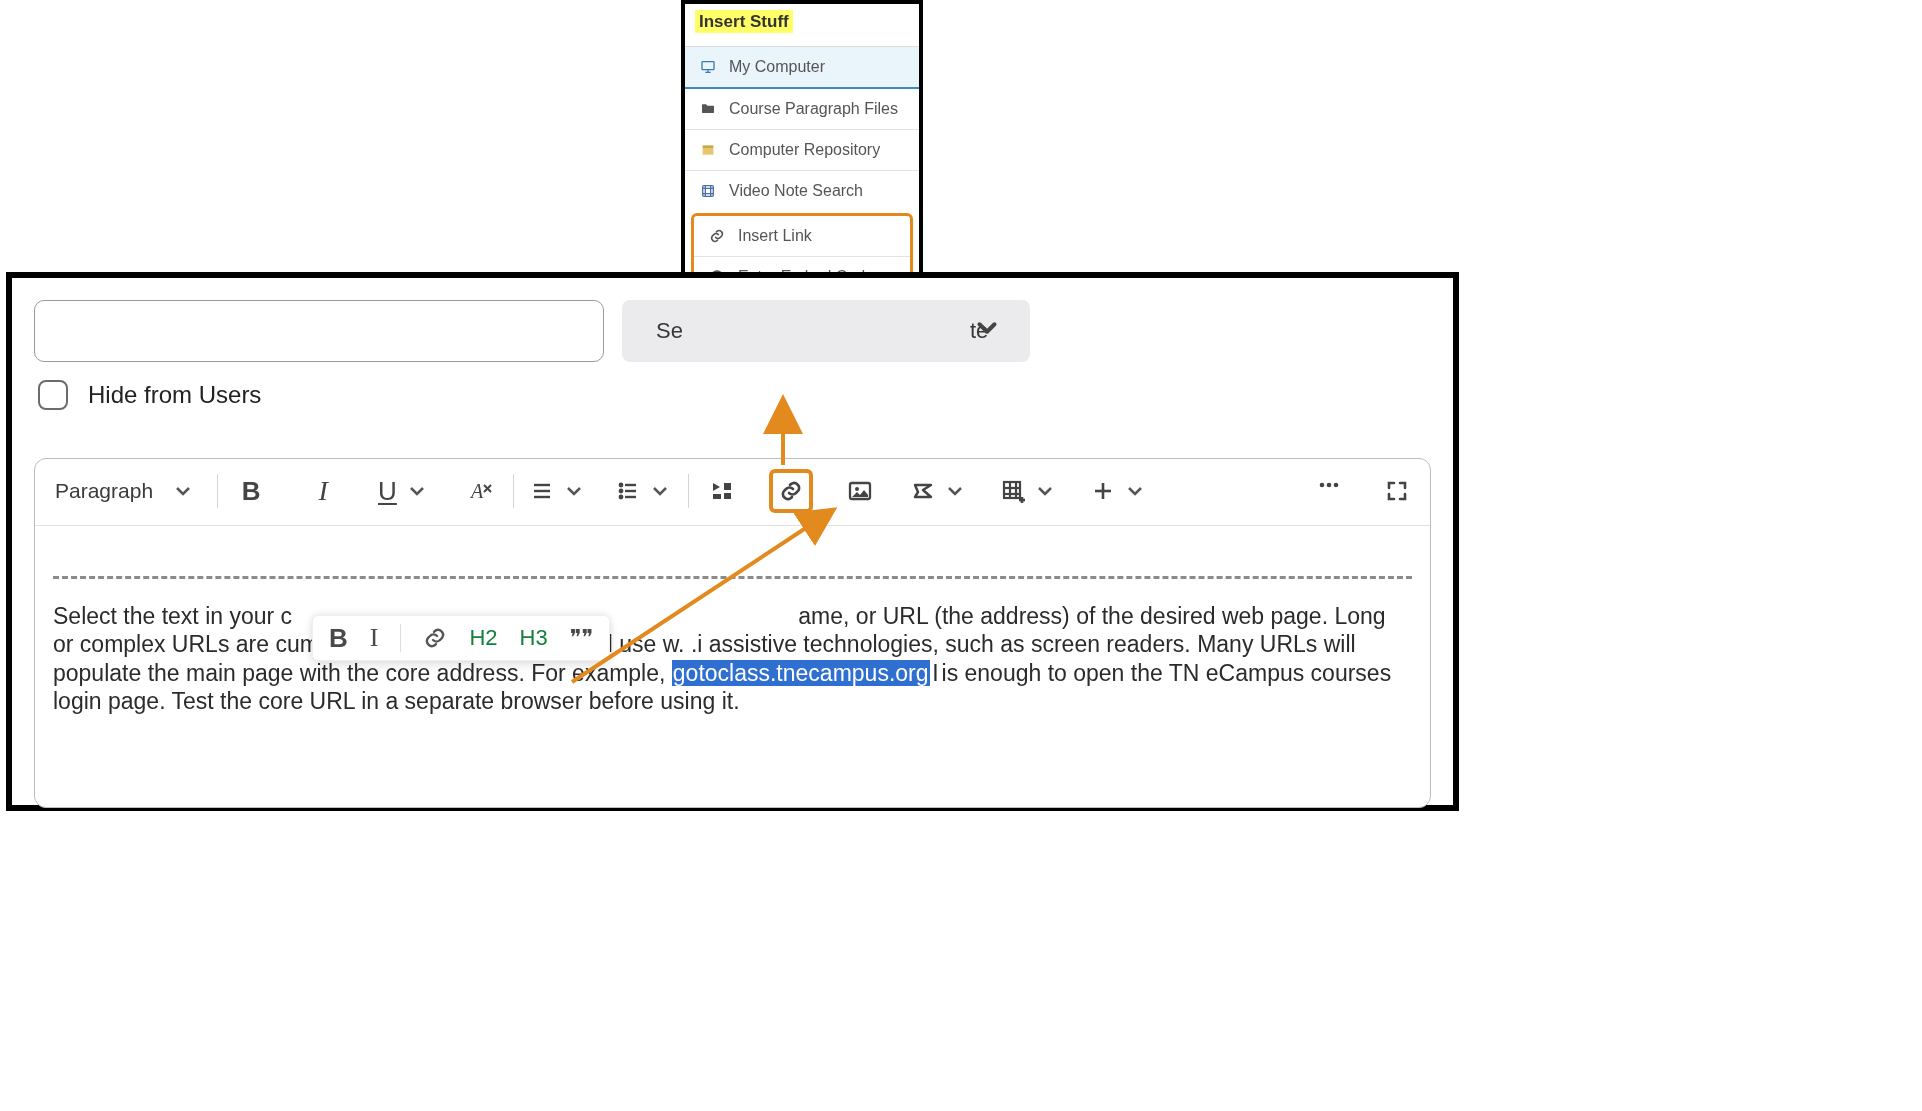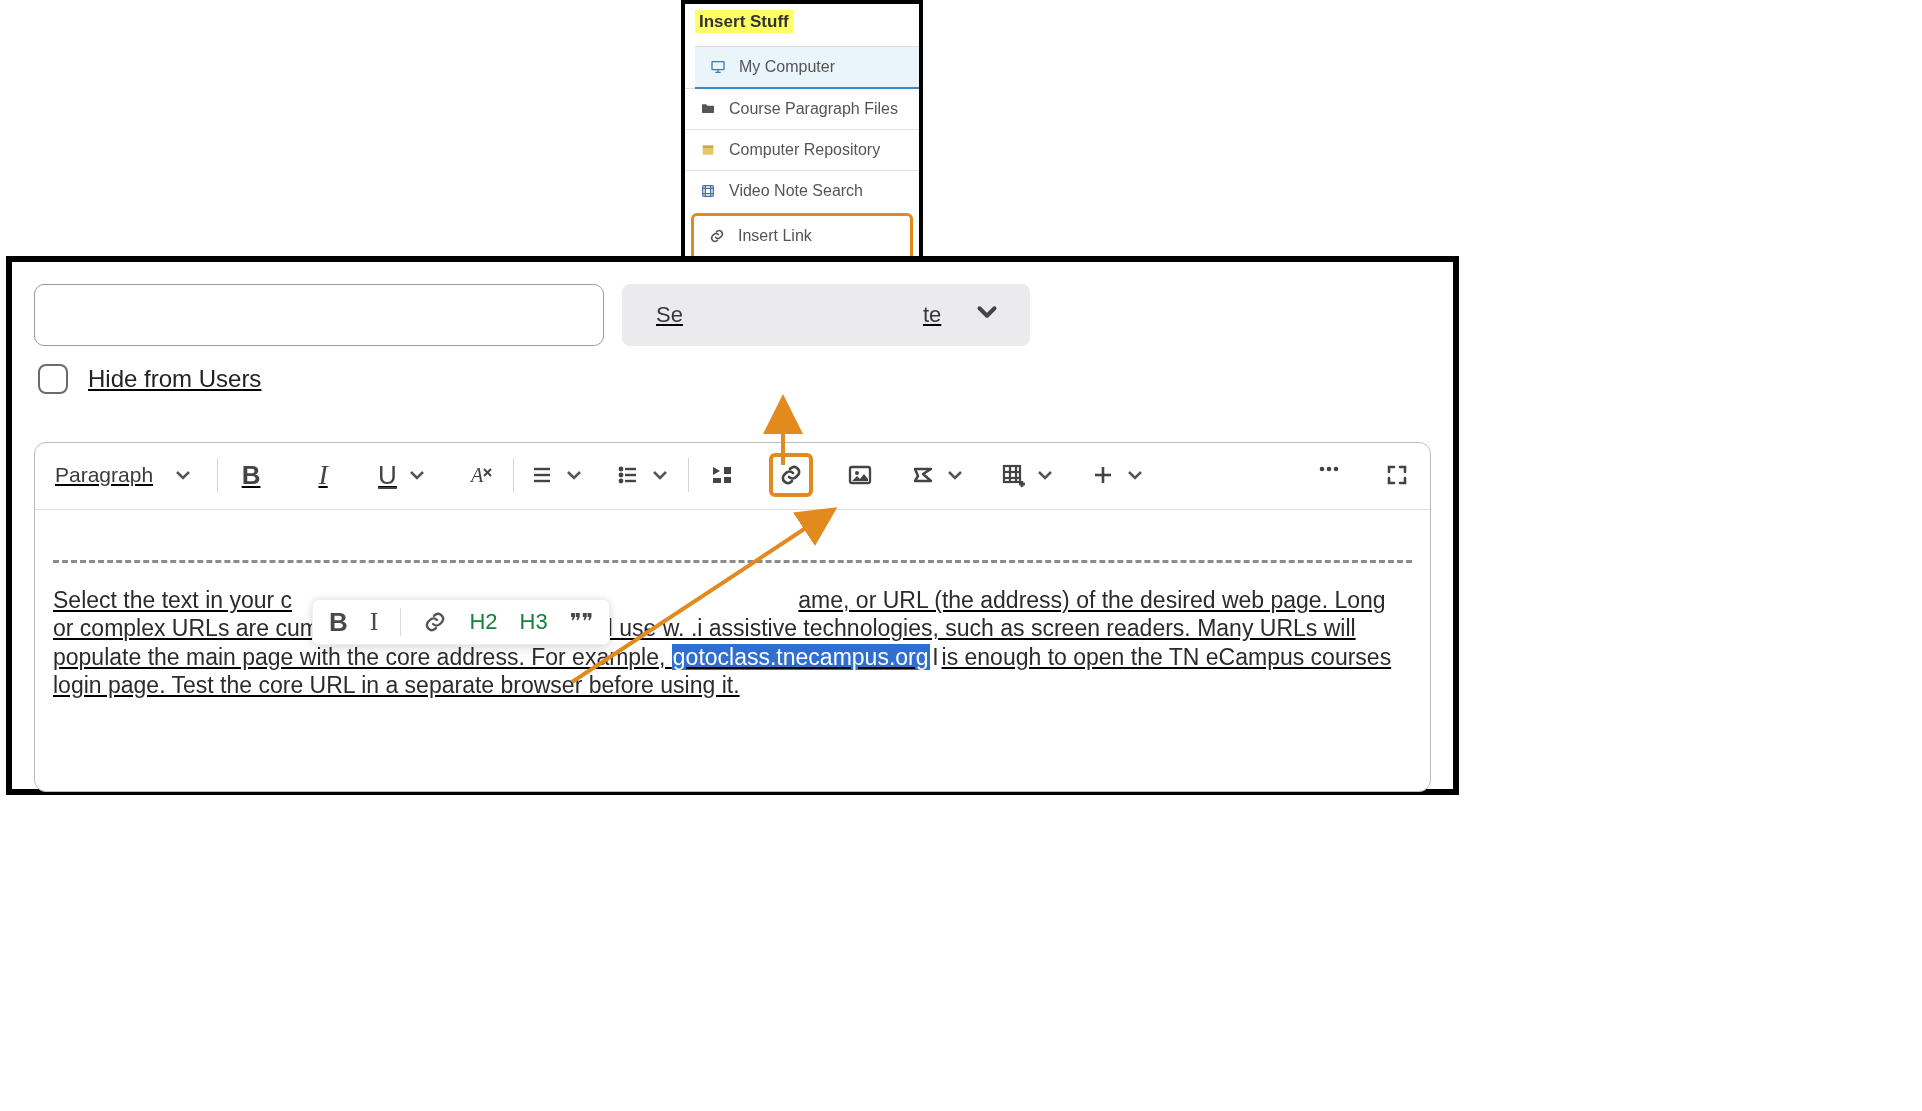--- a/index.html
+++ b/index.html
@@ -47,21 +47,20 @@
     color: #555;
     cursor: pointer;
   }
   .is-item.first { border-top: 1px solid #ddd; }
   .is-item.selected {
     background: #eaf4fb;
     border-bottom: 2px solid #3a8ac7;
     margin-bottom: -1px;
     position: relative;
     z-index: 1;
-    margin-left: 10px;
   }
   .is-icon {
     width: 18px;
     height: 16px;
     display: inline-flex;
     align-items: center;
     justify-content: center;
     color: #555;
   }
   .is-icon svg { width: 18px; height: 16px; }
@@ -72,26 +71,25 @@
     border-radius: 6px;
     margin: 2px 6px 6px 6px;
   }
   .is-outline .is-item { border-top: 1px solid #e3e3e3; }
   .is-outline .is-item:first-child { border-top: none; }
 
   
   .editor-window {
     position: absolute;
     left: 6px;
-    top: 256px;
+    top: 272px;
     width: 1453px;
     height: 539px;
     border: 6px solid #000;
     background: #fff;
-    text-decoration: underline;
   }
 
   .top-row {
     display: flex;
     align-items: center;
     gap: 18px;
     padding: 22px 22px 0 22px;
   }
   .title-input {
     flex: 0 0 570px;
@@ -319,21 +317,21 @@
     </div>
   </div>
 </div>
 
 <div class="editor-window">
 
   <div class="top-row">
     <div class="title-input"></div>
     <div class="template-btn">
       <span>Se</span>
-      <span style="display:flex;align-items:flex-start;gap:18px;">
+      <span style="display:flex;align-items:flex-start;gap:18px;margin-left:47px;">
         <span>te</span>
       </span>
       <span class="chev">
         <svg width="30" height="30" viewBox="0 0 24 24" fill="none" stroke="#444" stroke-width="3.2" stroke-linecap="round" stroke-linejoin="round">
             <polyline points="6 9 12 15 18 9"></polyline>
           </svg>
       </span>
     </div>
   </div>
 

